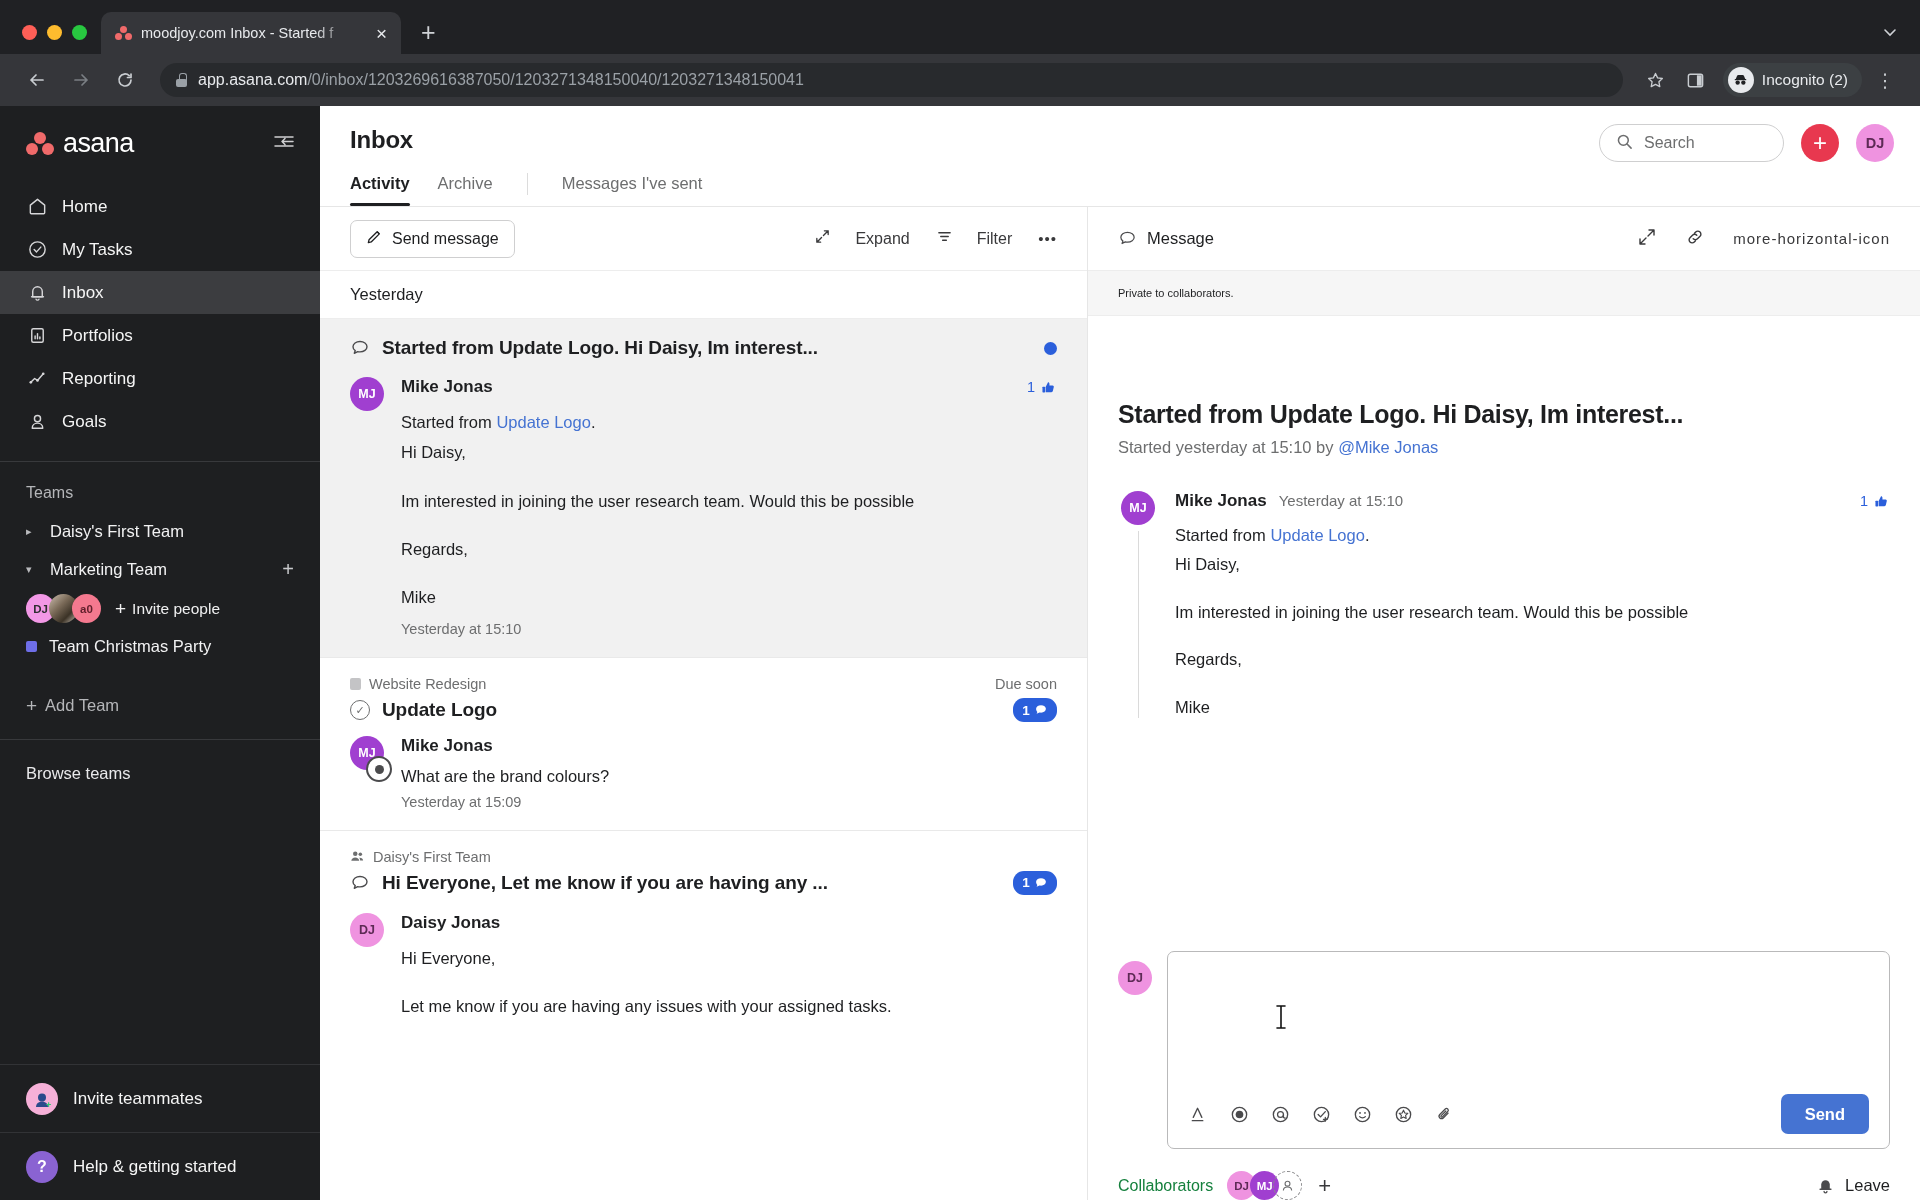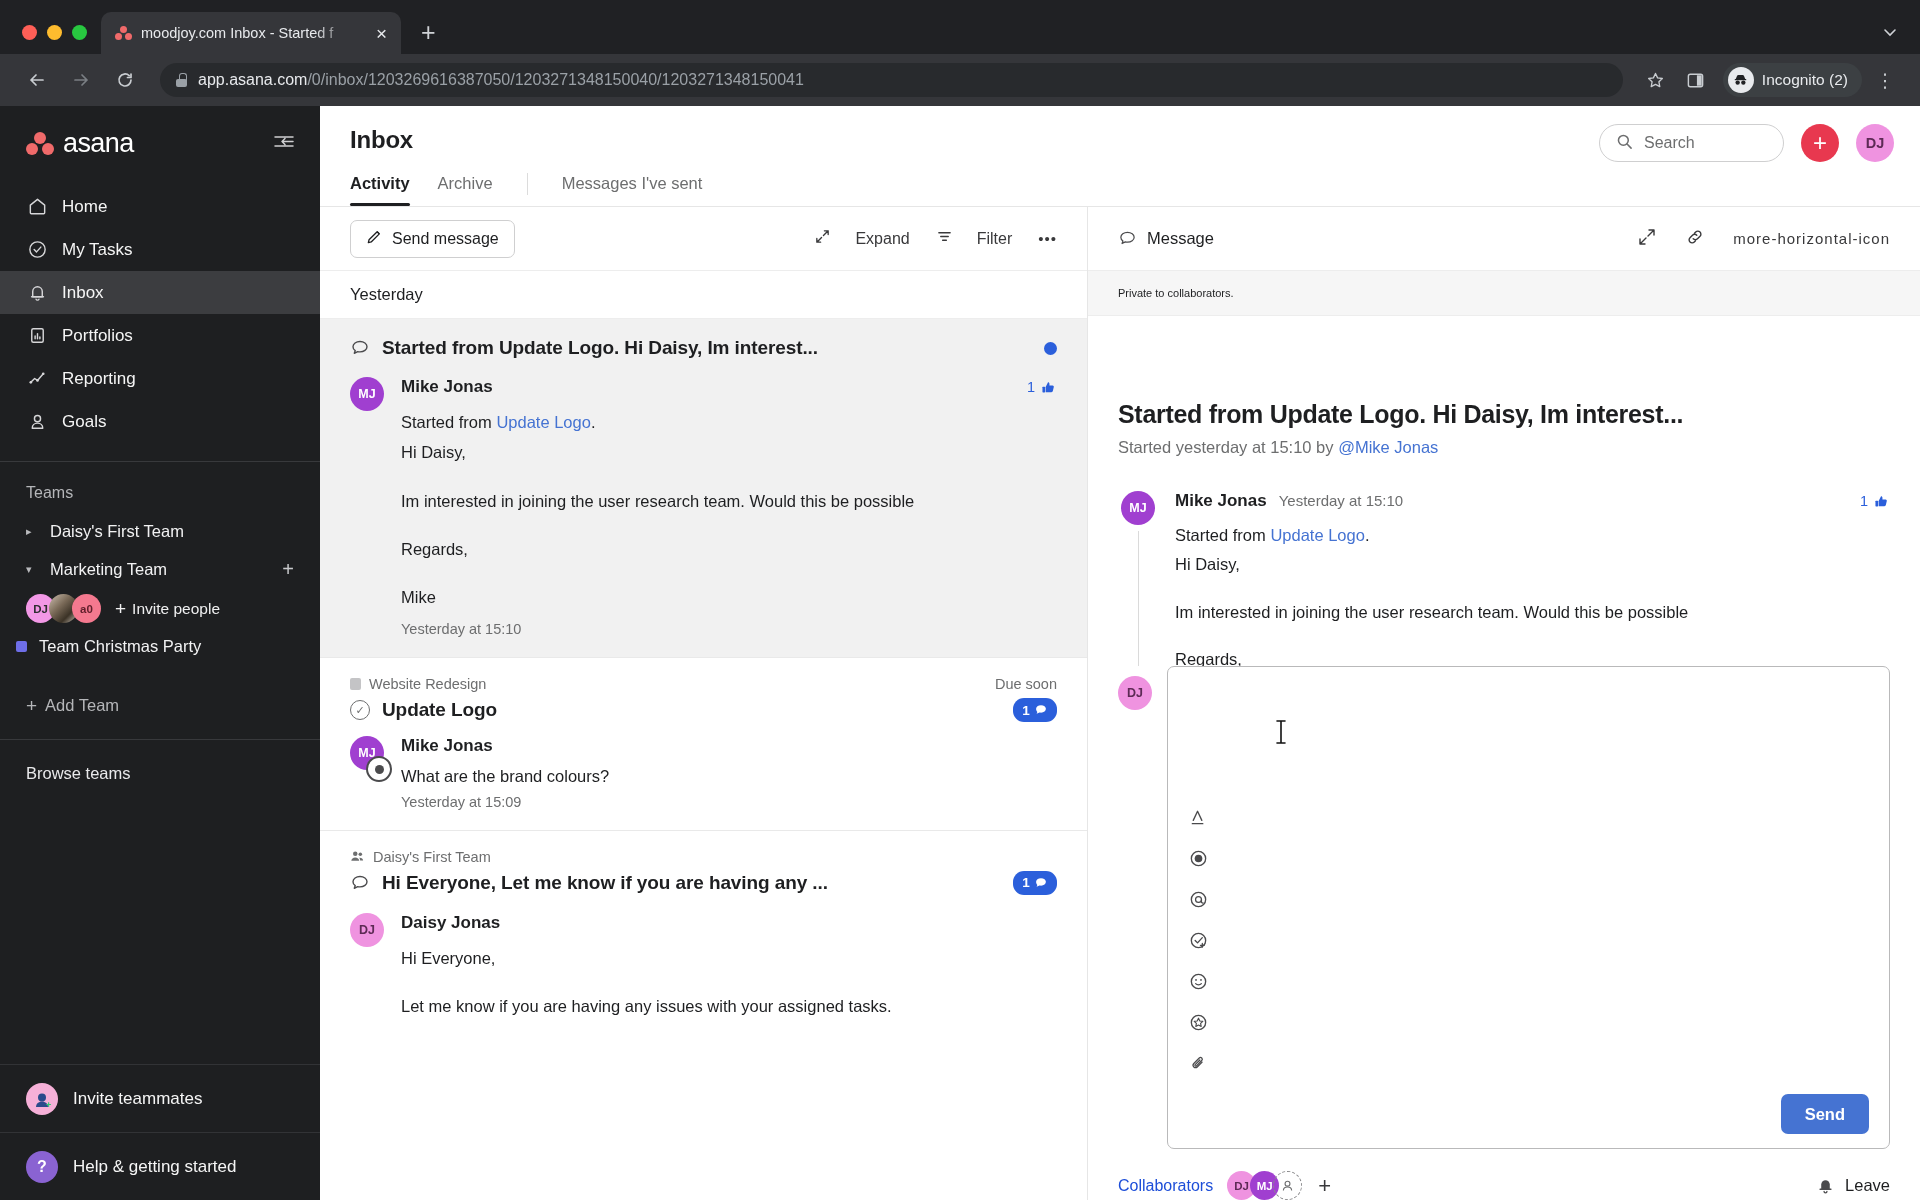--- a/index.html
+++ b/index.html
@@ -84,21 +84,21 @@
   .sb-divider { height:1px; background:#38393c; margin: 18px 0 0 0; }
   .sb-section-title { font-size: 16px; color: #b5b6b9; padding: 22px 26px 10px 26px; }
   .team-row { display:flex; align-items:center; gap:10px; padding: 0 26px; height: 38px; font-size: 16.5px; color:#f2f2f3; }
   .caret { width: 14px; color:#b9babd; font-size: 11px; flex:0 0 14px; }
   .team-plus { margin-left:auto; color:#c9cacd; font-size: 20px; line-height:1; }
   .member-row { display:flex; align-items:center; padding: 6px 26px 4px 26px; gap: 0; }
   .ava { width: 29px; height: 29px; border-radius:50%; display:flex; align-items:center; justify-content:center; font-size:11.5px; font-weight:600; color:#2e2e31; }
   .ava.stacked { margin-left: -6px; }
   .ava.img { background: linear-gradient(135deg,#cfc1b1 0%,#7a6a58 40%,#3b3226 70%,#d8cfc3 100%); }
   .invite-people { margin-left: 14px; font-size: 15.5px; color:#f0f0f1; display:flex; align-items:center; gap:6px; }
-  .proj-row { display:flex; align-items:center; gap:12px; padding: 0 16px; height: 38px; font-size:16.5px; color:#f2f2f3; }
+  .proj-row { display:flex; align-items:center; gap:12px; padding: 0 26px; height: 38px; font-size:16.5px; color:#f2f2f3; }
   .proj-dot { width: 11px; height: 11px; background:#6e6ee8; border-radius:2px; flex:0 0 11px; }
   .add-team { display:flex; align-items:center; gap:8px; padding: 0 26px; height: 40px; margin-top: 20px; font-size:16.5px; color:#b5b6b9; }
   .browse-teams { padding: 24px 26px; font-size: 16.5px; color: #e9e9eb; }
   .sb-spacer { flex:1; }
   .sb-bottom-item { display:flex; align-items:center; gap:15px; padding: 0 26px; height: 68px; font-size:17px; border-top:1px solid #323336; color:#f5f5f5; }
   .badge-circle { width:32px; height:32px; border-radius:50%; display:flex; align-items:center; justify-content:center; font-size:16px; font-weight:700; color:#fff; flex:0 0 32px; }
 
   
   .main { flex: 1; display:flex; flex-direction:column; background:#fff; min-width:0; }
   .main-header { padding: 20px 30px 0 30px; border-bottom: 1px solid #e6e6e6; position: relative; }
@@ -177,28 +177,28 @@
   .dm-right { margin-left:auto; }
   .dm-line { font-size: 16.5px; color:#1e1f21; margin-top: 14px; line-height:1.3; }
 
   .composer-wrap { padding: 0 30px 0 30px; display:flex; gap: 15px; align-items:flex-start; }
   .composer-ava { width: 34px; height: 34px; border-radius:50%; background:#ef93e0; color:#5d2a55; display:flex; align-items:center; justify-content:center; font-size:12.5px; font-weight:700; flex:0 0 34px; margin-top: 10px; }
   .composer {
     flex:1; border:1px solid #b9b9ba; border-radius: 7px; min-height: 198px;
     display:flex; flex-direction:column; background:#fff; position:relative;
   }
   .composer-input { flex:1; min-height: 130px; }
-  .composer-bar { display:flex; gap: 20px; padding: 10px 20px 14px 20px; flex-direction: column; }
+  .composer-bar { display:flex; align-items:center; gap: 20px; padding: 10px 20px 14px 20px; }
   .cico { color:#4a4a4c; display:flex; align-items:center; }
   .send-btn {
     margin-left:auto; background:#4573d2; color:#fff; border-radius:7px;
     height: 40px; padding: 0 24px; display:flex; align-items:center; font-size:16.5px; font-weight:600;
   }
   .collab-bar { display:flex; align-items:center; padding: 22px 30px 0 30px; }
-  .collab-label { font-size: 16px; color:#1d4ed8; margin-right: 14px; }
+  .collab-label { font-size: 16px; color:#15803d; margin-right: 14px; }
   .collab-avas { display:flex; align-items:center; }
   .ava-dashed { width: 29px; height: 29px; border-radius:50%; border:1.6px dashed #8a8a8c; margin-left:-6px; display:flex; align-items:center; justify-content:center; color:#6d6e6f; }
   .collab-plus { margin-left: 16px; font-size: 22px; color:#39393b; line-height:1; }
   .leave-btn { margin-left:auto; display:flex; align-items:center; gap:10px; font-size:16.5px; color:#1e1f21; }
 
   .text-cursor { position: absolute; left: 107px; top: 52px; width: 12px; height: 26px; pointer-events:none; }
 </style>
 </head>
 <body>
 

